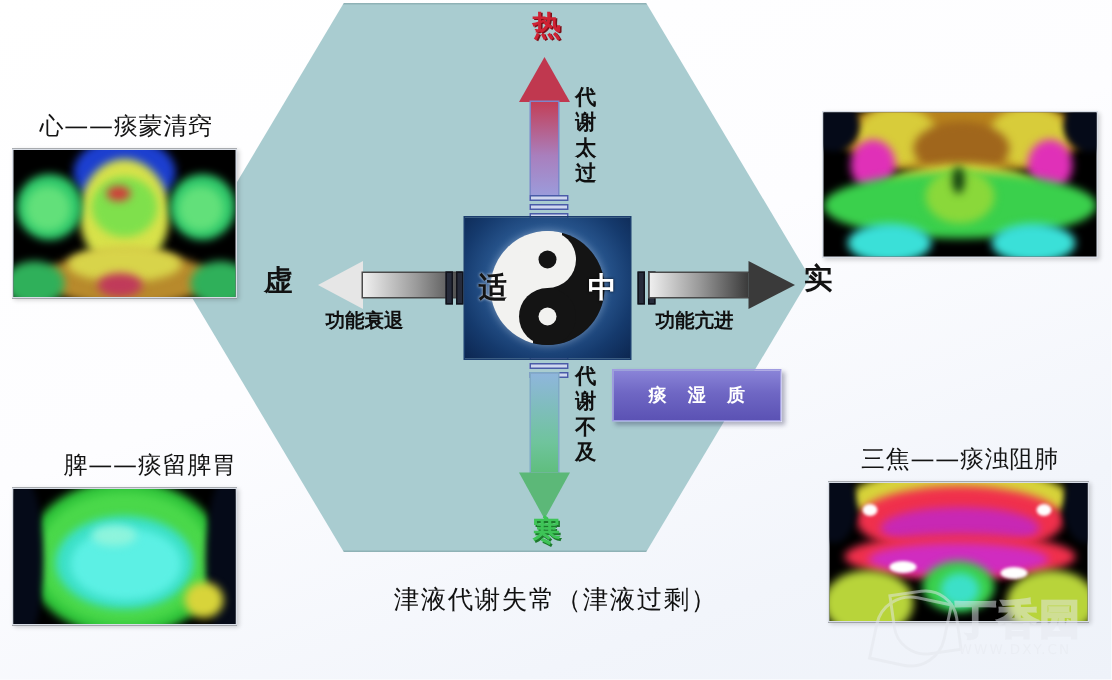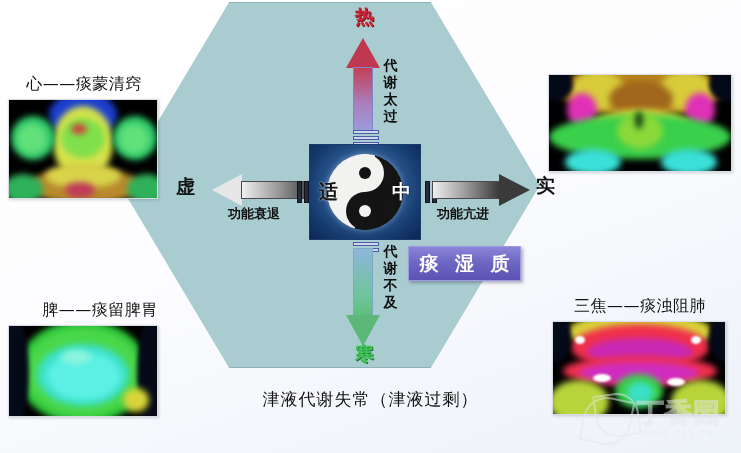--- a/index.html
+++ b/index.html
@@ -84,30 +84,30 @@
   #label-heat{left:355px;top:4px;color:#cf2233;text-shadow:1px 1px 0 #7a1018;}
   #label-cold{left:355px;top:341px;color:#3ec457;text-shadow:1px 1px 0 #1c7a2c;}
   #label-deficiency{left:176px;top:174px;color:#121212;}
   #label-excess{left:536px;top:173px;color:#121212;}
 
   
   .vlabel{position:absolute;width:17px;font-size:14px;font-weight:bold;color:#101010;line-height:17px;text-align:center;}
   #label-meta-excess{left:382px;top:57px;}
   #label-meta-deficit{left:382px;top:243px;}
   .hlabel{position:absolute;font-size:13px;font-weight:bold;color:#101010;white-space:nowrap;}
-  #label-decline{left:228px;top:205px;}
+  #label-decline{left:217px;top:205px;}
   #label-hyper{left:437px;top:205px;}
 
   
   #badge-constitution{position:absolute;left:408px;top:246px;width:113px;height:35px;
     background:linear-gradient(to bottom,#8a84d8 0%,#6f67c4 45%,#5b52b4 100%);
     border:1px solid #9f9be0;box-sizing:border-box;
     box-shadow:2px 2px 3px rgba(40,40,80,.35);
     display:flex;align-items:center;justify-content:center;
-    color:#fff;font-size:19px;font-weight:bold;letter-spacing:5px;text-indent:5px;}
+    color:#fff;font-size:12px;font-weight:bold;letter-spacing:5px;text-indent:5px;}
 
   
   .panel{position:absolute;margin-top:48px;}
   .panel .cap{font-size:16px;color:#141414;text-align:center;white-space:nowrap;margin-bottom:4px;letter-spacing:.5px;}
   .thermo{border:1px solid #d8dde6;background:#000;position:relative;overflow:hidden;
     box-shadow:1px 1px 3px rgba(0,0,0,.18);}
   .thermo i{position:absolute;display:block;border-radius:50%;filter:blur(3px);}
 
   #panel-heart{left:8px;top:26px;width:152px;}
   #panel-heart .thermo{width:148px;height:98px;}

